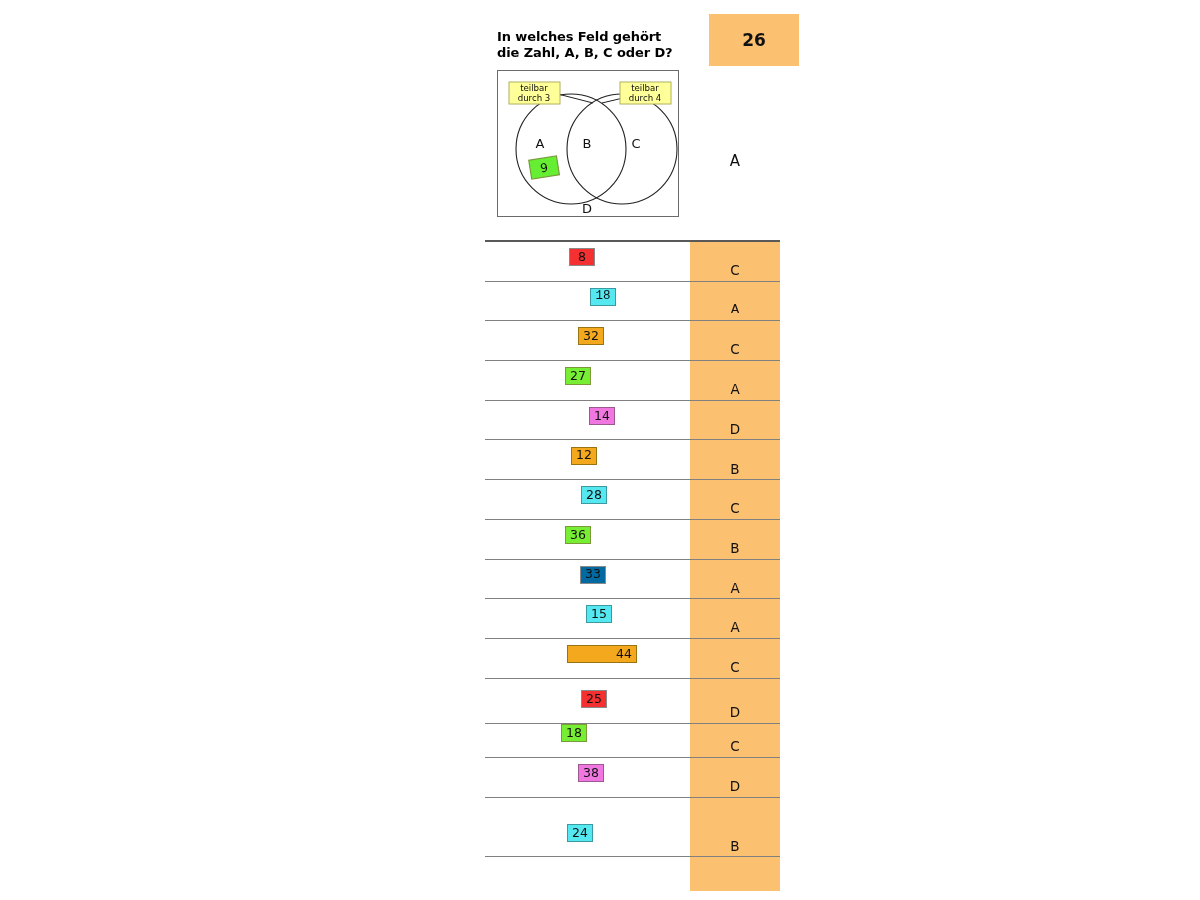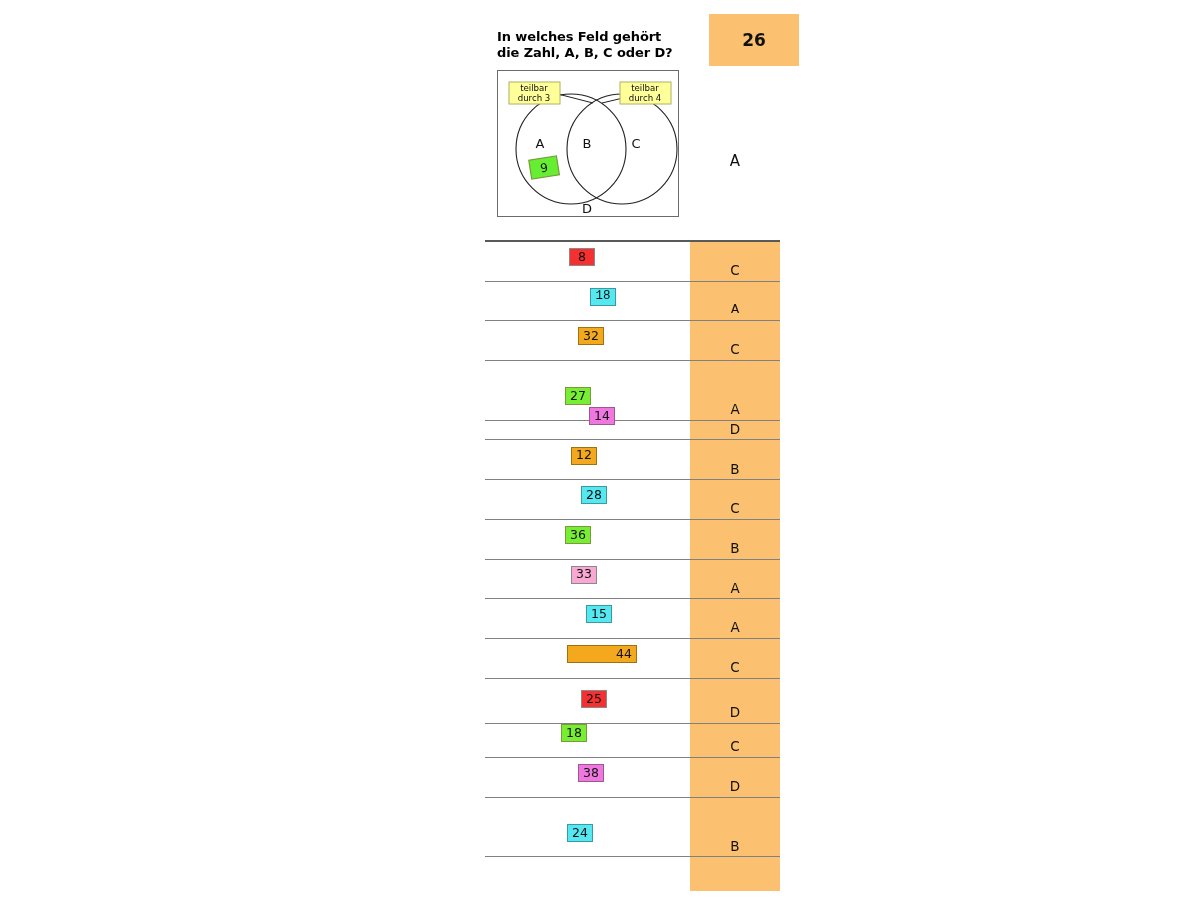--- a/index.html
+++ b/index.html
@@ -199,21 +199,21 @@
 <div class="row" style="top: 281.7px; font-family: Liberation Mono, monospace;">
     <div class="number-tag" style="left: 105px; background: rgb(85, 232, 240); border: 1.5px solid rgb(58, 154, 160);">18</div>
     <div class="answer-letter">A</div>
     <div class="row-line"></div>
   </div>
 <div class="row" style="top: 321.4px;">
     <div class="number-tag" style="left: 93px; background: rgb(244, 168, 29); border: 1.5px solid rgb(154, 116, 16); text-align: right;">32</div>
     <div class="answer-letter">C</div>
     <div class="row-line"></div>
   </div>
-<div class="row" style="top: 361.1px; margin-top: 20px;">
+<div class="row" style="top: 361.1px;">
     <div class="number-tag" style="left: 80px; background: rgb(119, 238, 51); border: 1.5px solid rgb(122, 154, 58);">27</div>
     <div class="answer-letter">A</div>
     <div class="row-line"></div>
   </div>
 <div class="row" style="top: 400.8px;">
     <div class="number-tag" style="left: 104px; background: rgb(240, 119, 224); border: 1.5px solid rgb(154, 90, 144);">14</div>
     <div class="answer-letter">D</div>
     <div class="row-line"></div>
   </div>
 <div class="row" style="top: 440.5px;">
@@ -225,21 +225,21 @@
     <div class="number-tag" style="left: 96px; background: rgb(85, 232, 240); border: 1.5px solid rgb(58, 154, 160);">28</div>
     <div class="answer-letter">C</div>
     <div class="row-line"></div>
   </div>
 <div class="row" style="top: 519.9px;">
     <div class="number-tag" style="left: 80px; background: rgb(119, 238, 51); border: 1.5px solid rgb(122, 154, 58);">36</div>
     <div class="answer-letter">B</div>
     <div class="row-line"></div>
   </div>
 <div class="row" style="top: 559.6px;">
-    <div class="number-tag" style="left: 86px; background: #f9a8d4; border: 1.5px solid rgb(138, 138, 138);">33</div>
+    <div class="number-tag" style="left: 95px; background: #0369a1; border: 1.5px solid rgb(138, 138, 138);">33</div>
     <div class="answer-letter">A</div>
     <div class="row-line"></div>
   </div>
 <div class="row" style="top: 599.3px;">
     <div class="number-tag" style="left: 101px; background: rgb(85, 232, 240); border: 1.5px solid rgb(58, 154, 160);">15</div>
     <div class="answer-letter">A</div>
     <div class="row-line"></div>
   </div>
 <div class="row" style="top: 639px;">
     <div class="number-tag" style="left: 82px; background: rgb(244, 168, 29); border: 1.5px solid rgb(154, 116, 16); padding-left: 48px;">44</div>

